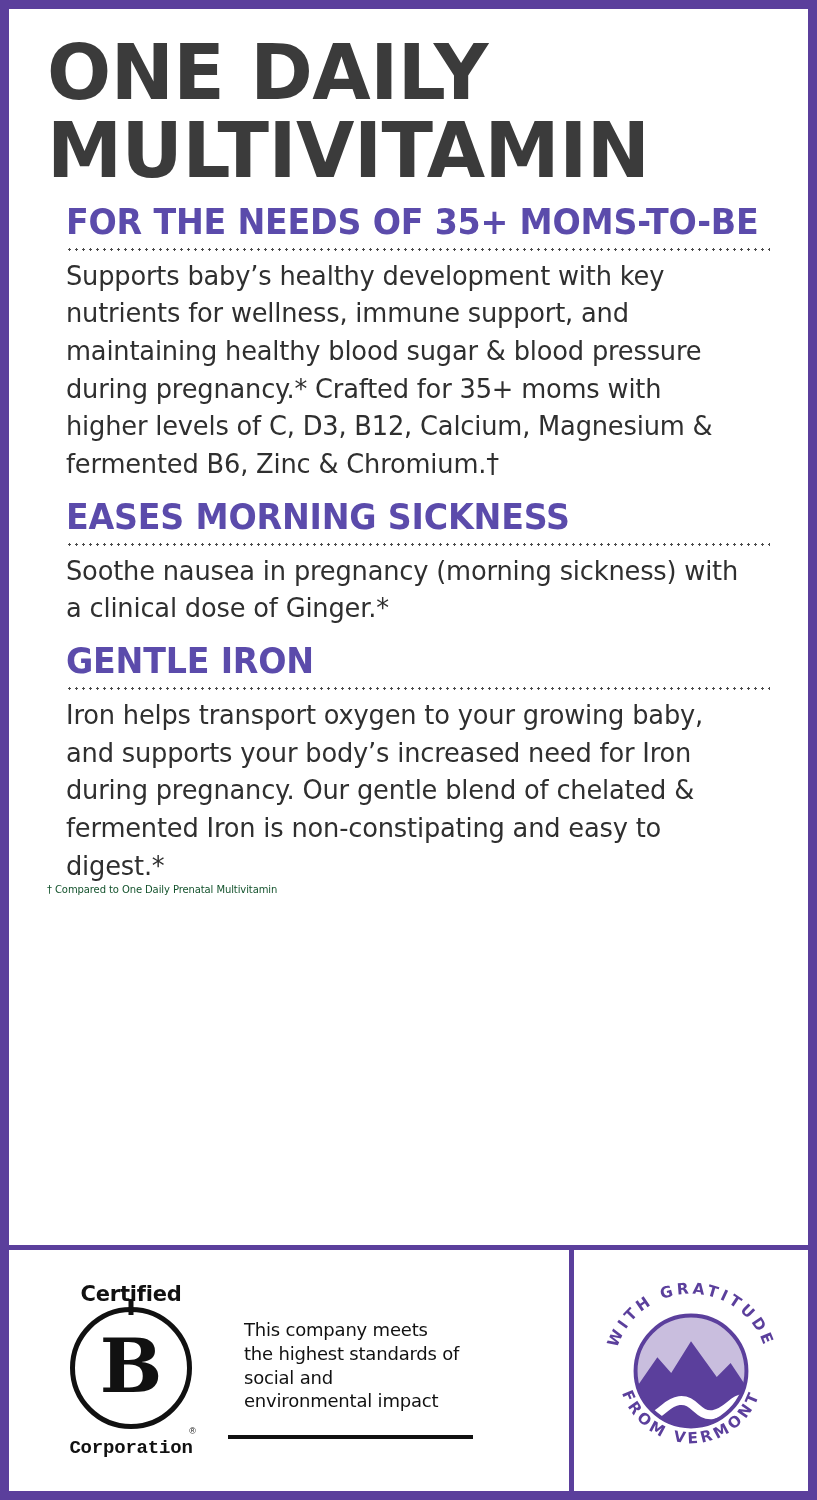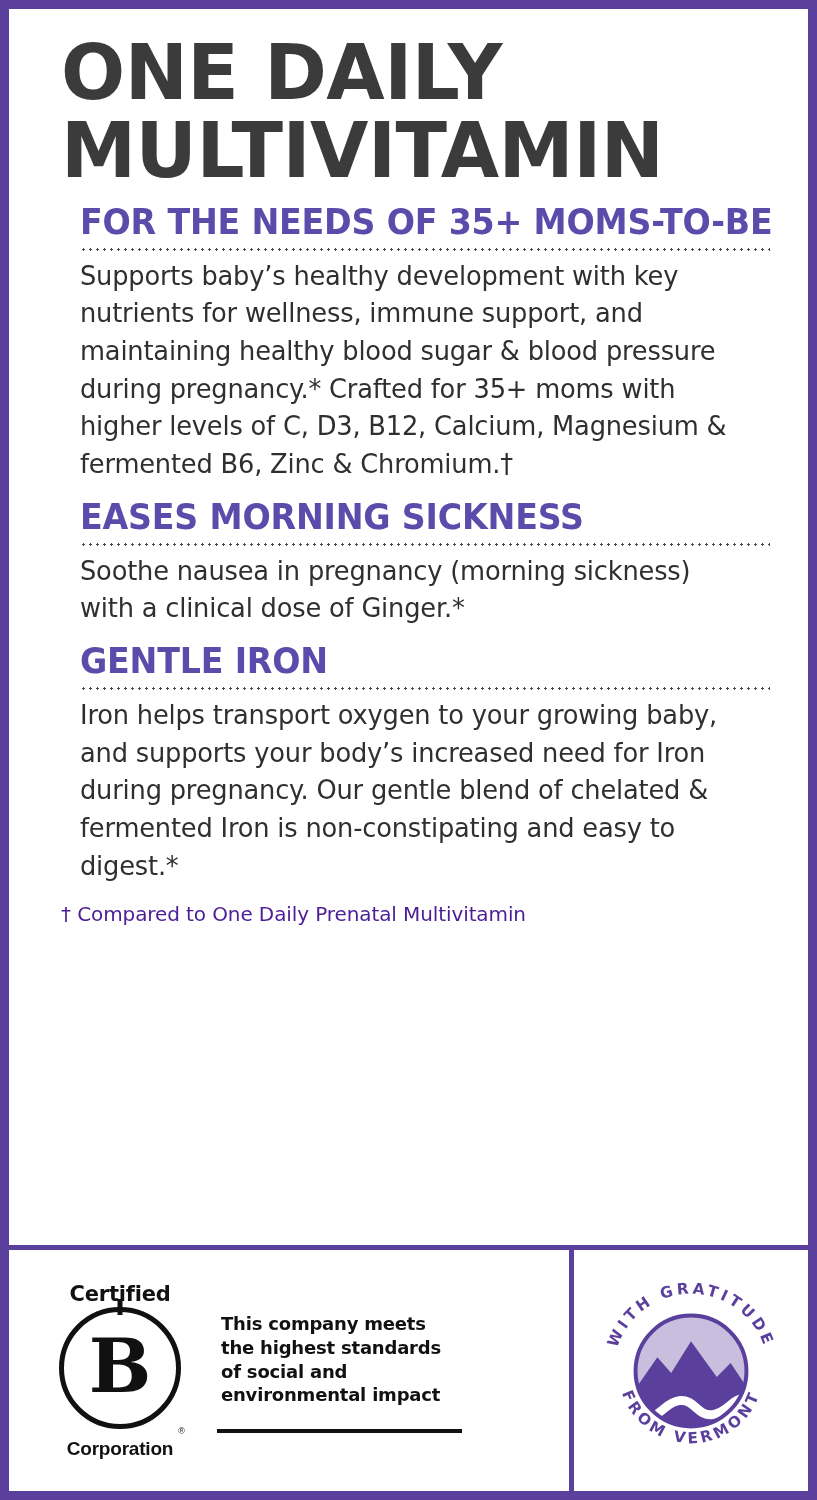--- a/index.html
+++ b/index.html
@@ -19,21 +19,21 @@
     width: 817px;
     height: 1500px;
     box-sizing: border-box;
     border: 9px solid #5b3f9c;
     background: #ffffff;
     overflow: hidden;
   }
 
   .content {
     box-sizing: border-box;
-    padding: 28px 38px 0 52px;
+    padding: 28px 38px 0 38px;
     height: 1245px;
   }
 
   
   .title-block {
     margin: 0 0 6px 0;
   }
   .title-line {
     font-family: "DejaVu Sans", sans-serif;
     font-weight: 700;
@@ -82,45 +82,44 @@
     font-family: "DejaVu Sans", sans-serif;
     color: #2f2f2f;
     font-size: 26.5px;
     line-height: 1.42;
     letter-spacing: -0.2px;
     transform: scaleX(0.97);
     transform-origin: left top;
   }
 
   .footnote {
-    margin-top: 18px;
-    font-family: "DejaVu Sans", sans-serif;
-    color: #4c1d95;
-    font-size: 20px;
+    font-family: "DejaVu Sans", sans-serif;
+    color: #14532d;
+    font-size: 10px;
     letter-spacing: -0.1px;
   }
 
   
   .bottom {
     position: absolute;
     left: 0;
     right: 0;
     bottom: 0;
     height: 246px;
     border-top: 5px solid #5b3f9c;
     display: flex;
     box-sizing: border-box;
   }
   .bcorp-cell {
     flex: 0 0 565px;
     box-sizing: border-box;
     border-right: 5px solid #5b3f9c;
     display: flex;
     align-items: center;
-    padding-left: 38px;
+    padding-left: 49px;
   }
   .gratitude-cell {
     flex: 1 1 auto;
     display: flex;
     align-items: center;
     justify-content: center;
   }
 
   
   .bcorp {
@@ -165,35 +164,35 @@
     display: block;
   }
   .bcorp-reg {
     font-size: 9px;
     line-height: 1;
     text-align: right;
     padding-right: 8px;
     margin-top: -2px;
   }
   .bcorp-bottom {
-    font-family: Liberation Sans, sans-serif;
+    font-family: Liberation Mono, monospace;
     font-weight: 700;
     font-size: 19px;
     letter-spacing: -0.2px;
     line-height: 1;
     margin-top: 3px;
   }
   .bcorp-text {
     margin-left: 24px;
     max-width: 250px;
   }
   .bcorp-text p {
-    margin: 4px;
-    font-family: "DejaVu Sans", sans-serif;
-    font-weight: 700;
+    margin: 16px;
+    font-family: "DejaVu Sans", sans-serif;
+    font-weight: 400;
     font-size: 18px;
     line-height: 1.32;
     color: #111;
     letter-spacing: -0.2px;
   }
   .bcorp-rule {
     margin-top: 22px;
     height: 4px;
     background: #111;
     width: 245px;

